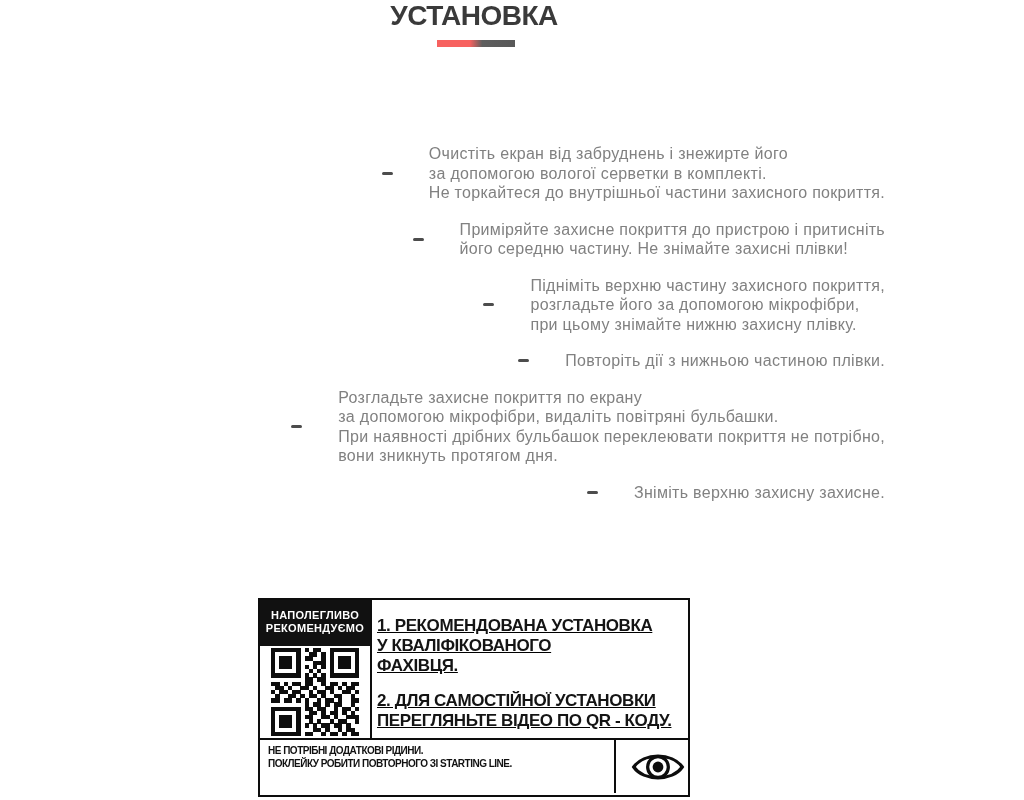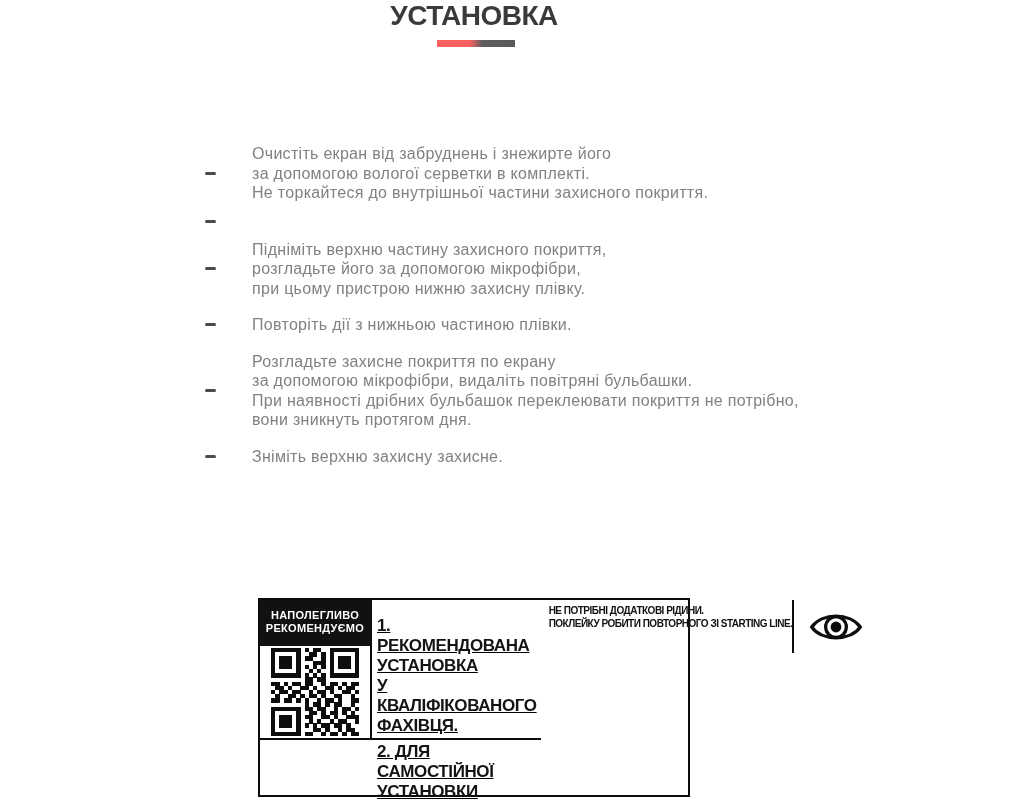--- a/index.html
+++ b/index.html
@@ -7,40 +7,40 @@
   body { font-family:"Liberation Sans", sans-serif; position:relative; }
 
   
   .title-wrap { position:absolute; left:0; top:0; width:948px; text-align:center; }
   .title { font-size:28px; font-weight:600; letter-spacing:-0.5px; color:#3a3a3a; }
   .divider { position:absolute; left:437px; top:40px; width:78px; height:7px;
              background:linear-gradient(90deg,#f7615f 0%,#f7615f 42%,#5e5e5e 58%,#585858 100%); }
 
   
   .list { position:absolute; left:205px; top:144px; width:680px; }
-  .list-item { display:flex; align-items:center; gap:36px; margin-bottom:17px; }
+  .list-item { display:flex; align-items:center; gap:36px; margin-bottom:17px;justify-content:flex-end; }
   .list-item.gap-lg { }
   .dash { width:11px; height:3px; background:#4c4c4c; border-radius:2px; flex-shrink:0; }
   .item-text { font-size:16px; line-height:19.5px; letter-spacing:0.3px; color:#818181;
                white-space:pre-line; }
 
   
   .rec-box { position:absolute; left:258px; top:598px; width:432px; height:199px;
-             border:2px solid #0d0d0d; background:#fff; display:flex; flex-direction:row; }
+             border:2px solid #0d0d0d; background:#fff; display:flex; flex-direction:column; }
   .rec-top { height:140px; border-bottom:2px solid #0d0d0d; display:flex; }
   .rec-left { width:112px; border-right:2px solid #0d0d0d; display:flex; flex-direction:column; }
   .rec-badge { height:46px; background:#111111; color:#ffffff; text-align:center;
                font-size:11px; font-weight:bold; line-height:12.5px; letter-spacing:0.3px;
                padding-top:9px; white-space:pre-line; }
   .qr-wrap { flex:1; display:flex; align-items:center; justify-content:center; }
   .qr-wrap svg { width:88px; height:88px; }
   .rec-right { flex:1; padding:16px 4px 0 5px;text-decoration:underline; }
   .rec-point { font-size:17px; font-weight:bold; line-height:20px; letter-spacing:-0.4px;
                color:#141414; white-space:pre-line; }
-  .rec-point + .rec-point { margin-top:6px; }
+  .rec-point + .rec-point { margin-top:15px; }
   .rec-bottom { height:53px; display:flex;gap:11px; }
   .rec-notes { flex:1; border-right:2px solid #0d0d0d; padding:4px 0 0 8px; }
   .note-line { font-size:10px; font-weight:bold; line-height:13px; letter-spacing:-0.5px;
                color:#111111; white-space:nowrap; }
   .eye-cell { width:61px; display:flex; align-items:center; justify-content:center; }
 </style>
 </head>
 <body>
 
 <div class="title-wrap">
@@ -50,26 +50,28 @@
 
 <div class="list">
   <div class="list-item">
     <span class="dash"></span>
     <div class="item-text">Очистіть екран від забруднень і знежирте його
 за допомогою вологої серветки в комплекті.
 Не торкайтеся до внутрішньої частини захисного покриття.</div>
   </div>
   <div class="list-item">
     <span class="dash"></span>
+    <div class="item-text">Приміряйте захисне покриття до пристрою і притисніть
+його середню частину. Не знімайте захисні плівки!</div>
   </div>
   <div class="list-item">
     <span class="dash"></span>
     <div class="item-text">Підніміть верхню частину захисного покриття,
 розгладьте його за допомогою мікрофібри,
-при цьому пристрою нижню захисну плівку.</div>
+при цьому знімайте нижню захисну плівку.</div>
   </div>
   <div class="list-item">
     <span class="dash"></span>
     <div class="item-text">Повторіть дії з нижньою частиною плівки.</div>
   </div>
   <div class="list-item gap-lg">
     <span class="dash"></span>
     <div class="item-text">Розгладьте захисне покриття по екрану
 за допомогою мікрофібри, видаліть повітряні бульбашки.
 При наявності дрібних бульбашок переклеювати покриття не потрібно,

